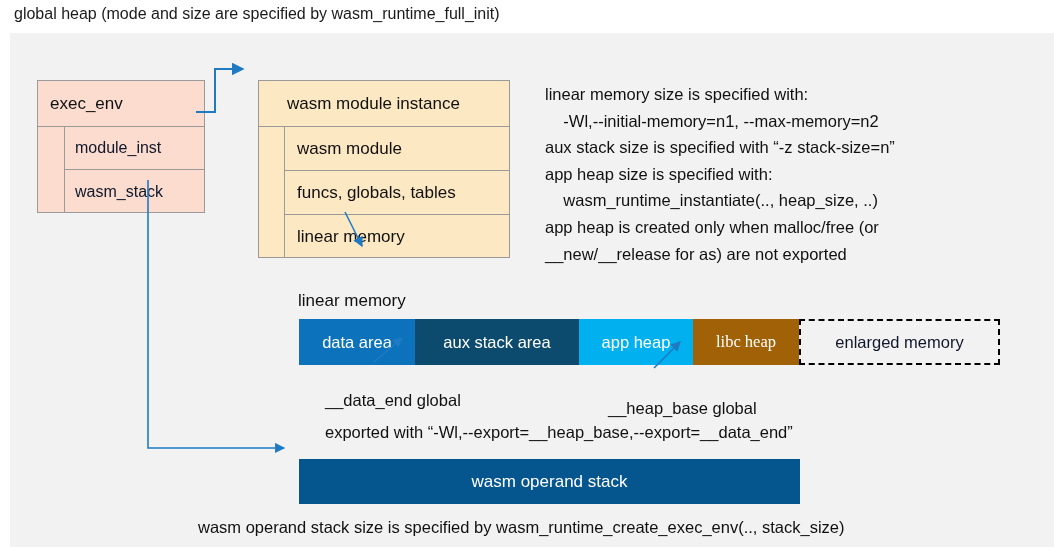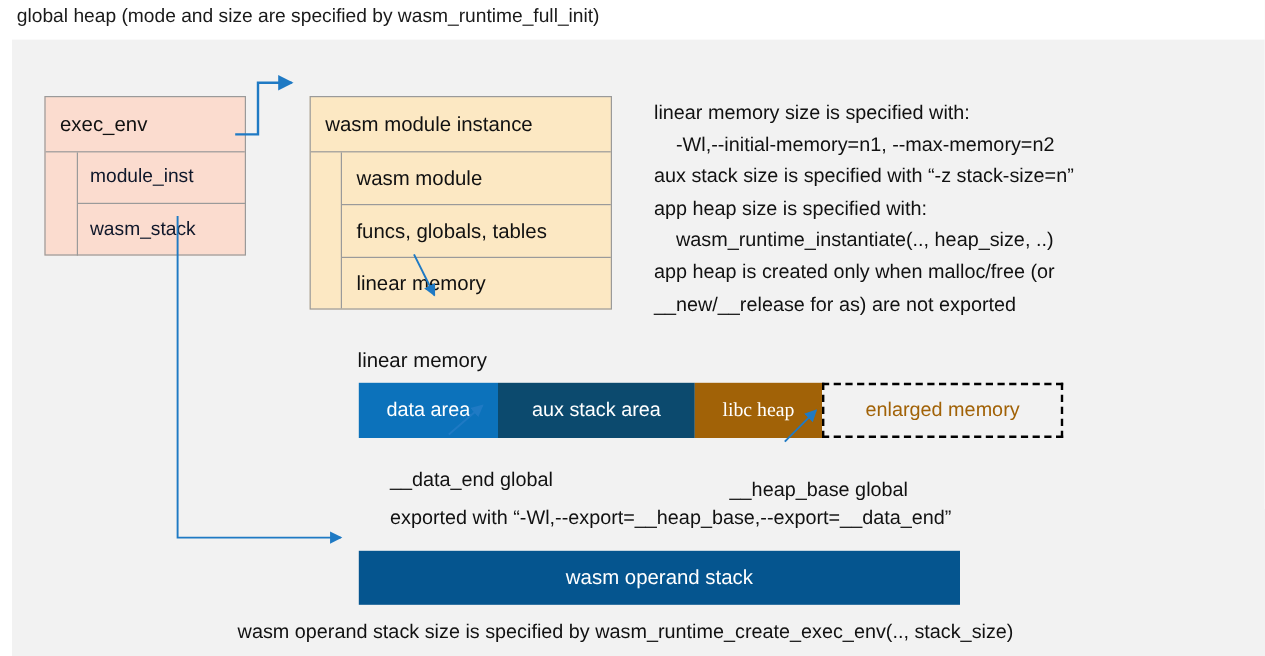--- a/index.html
+++ b/index.html
@@ -50,21 +50,21 @@
   .exec-env .row.r1{top:46px;border-bottom:1px solid #9a9a9a;}
   .exec-env .row.r2{top:89px;}
 
   .wmi{
     left:248px;top:47px;width:252px;height:178px;
     background:#fce8c3;border:1px solid #9a9a9a;
   }
   .wmi .hdr{
     position:absolute;left:0;top:0;width:100%;height:46px;
     border-bottom:1px solid #9a9a9a;box-sizing:border-box;
-    display:flex;align-items:center;padding-left:12px;
+    display:flex;align-items:center;padding-left:28px;
     font-size:17px;color:#111;
   }
   .wmi .gutter{
     position:absolute;left:0;top:46px;width:26px;height:130px;
     border-right:1px solid #9a9a9a;box-sizing:border-box;
   }
   .wmi .row{
     position:absolute;left:26px;width:224px;height:44px;
     box-sizing:border-box;display:flex;align-items:center;padding-left:12px;
     font-size:17px;color:#111;text-align:right;
@@ -88,21 +88,21 @@
   .membar{
     position:absolute;left:289px;top:286px;height:60px;
     display:flex;
   }
   .membar .seg{
     display:flex;align-items:center;justify-content:center;
     color:#ffffff;font-size:16.5px;box-sizing:border-box;
     height:46px;
   }
   .membar .seg.dashed{
-    background:#f2f2f2;color:#a16207;
+    background:#f2f2f2;color:#0f172a;
     border:2.5px dashed #000000;
     text-align:center;
   }
 
   
   .cap{position:absolute;font-size:16.5px;color:#111;white-space:nowrap;}
   .cap-data-end{left:315px;top:358px;}
   .cap-heap-base{left:598px;top:366px;}
   .cap-exported{left:303px;top:390px;margin-left:12px;}
 
@@ -148,20 +148,21 @@
 aux stack size is specified with “-z stack-size=n”
 app heap size is specified with:
     wasm_runtime_instantiate(.., heap_size, ..)
 app heap is created only when malloc/free (or
 __new/__release for as) are not exported</div>
 
     <div class="lm-label">linear memory</div>
     <div class="membar">
         <div class="seg" style="width: 116px; background: rgb(12, 114, 187);">data area</div>
         <div class="seg" style="width: 164px; background: #0c4a6e;">aux stack area</div>
+        <div class="seg" style="width: 114px; background: rgb(0, 176, 239);">app heap</div>
         <div class="seg" style="width: 106px; background: #a16207; font-family: Liberation Serif, serif;">libc heap</div>
         <div class="seg dashed" style="width: 201px;">enlarged memory</div>
       </div>
 
     <div class="cap cap-data-end">__data_end global</div>
     <div class="cap cap-heap-base">__heap_base global</div>
     <div class="cap cap-exported">exported with “-Wl,--export=__heap_base,--export=__data_end”</div>
 
     <div class="opstack">wasm operand stack</div>
     <div class="footnote">wasm operand stack size is specified by wasm_runtime_create_exec_env(.., stack_size)

